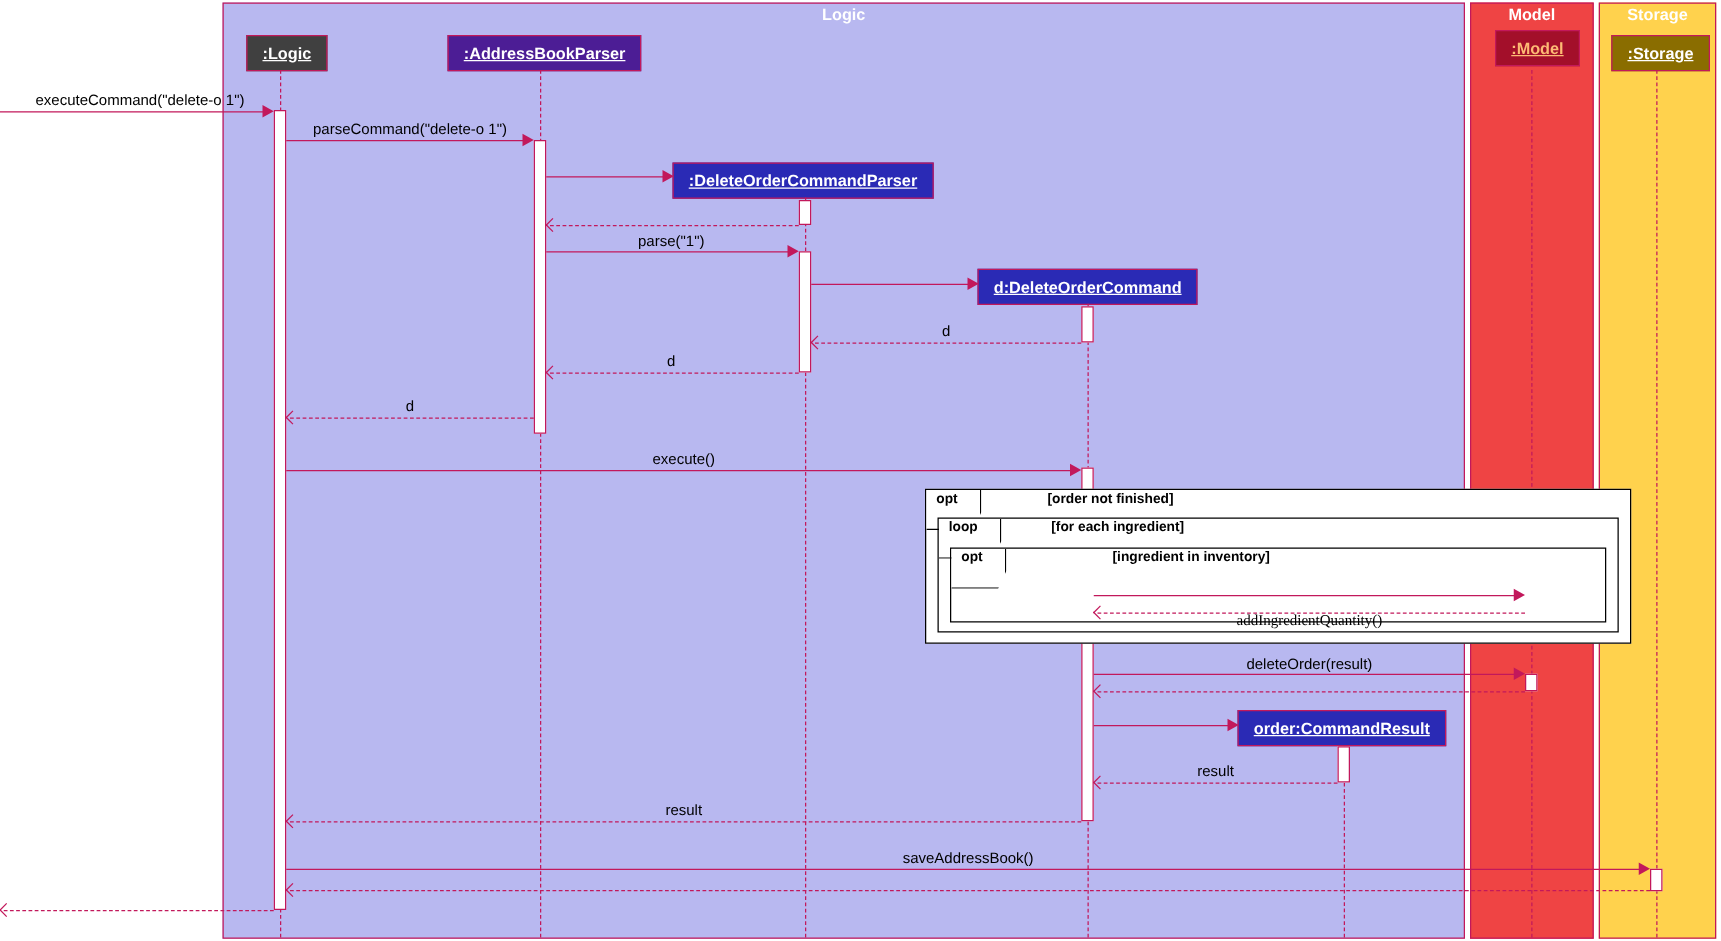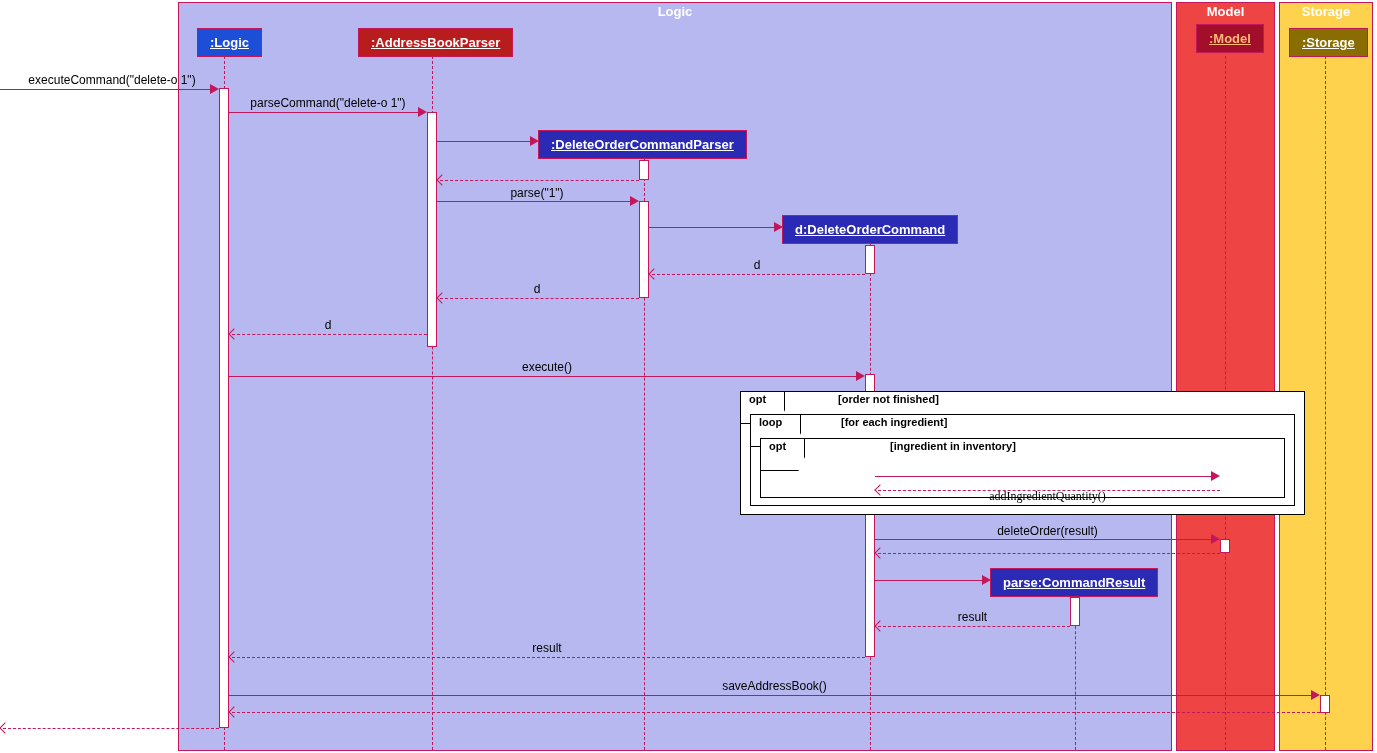--- a/index.html
+++ b/index.html
@@ -99,25 +99,25 @@
 <div class="region" style="left:178px;top:2px;width:994px;height:749px;background:#b8b8f0;border-color:#c2185b;">
   <div class="region-title" style="color:#fff;">Logic</div>
 </div>
 <div class="region" style="left:1176px;top:2px;width:99px;height:749px;background:#ef4444;border-color:#c2185b;">
   <div class="region-title" style="color:#fff;">Model</div>
 </div>
 <div class="region" style="left:1279px;top:2px;width:94px;height:749px;background:#ffd24d;border-color:#c2185b;">
   <div class="region-title" style="color:#fff;">Storage</div>
 </div>
 
-<div class="lifeline-head" style="left:197px;top:28px;background:#1d4ed8;color:#fff;border:1.5px solid #c2185b;">:Logic</div>
-<div class="lifeline-head" style="left:358px;top:28px;background:#b91c1c;color:#fff;border:1.5px solid #c2185b;">:AddressBookParser</div>
+<div class="lifeline-head" style="left:197px;top:28px;background:#404040;color:#fff;border:1.5px solid #c2185b;">:Logic</div>
+<div class="lifeline-head" style="left:358px;top:28px;background:#4c1d95;color:#fff;border:1.5px solid #c2185b;">:AddressBookParser</div>
 <div class="lifeline-head" style="left:538px;top:130px;background:#2a2ab5;color:#fff;border:1.5px solid #c2185b;">:DeleteOrderCommandParser</div>
 <div class="lifeline-head" style="left:782px;top:215px;background:#2a2ab5;color:#fff;border:1.5px solid #c2185b;">d:DeleteOrderCommand</div>
-<div class="lifeline-head" style="left:990px;top:568px;background:#2a2ab5;color:#fff;border:1.5px solid #c2185b;">parse:CommandResult</div>
+<div class="lifeline-head" style="left:990px;top:568px;background:#2a2ab5;color:#fff;border:1.5px solid #c2185b;">order:CommandResult</div>
 <div class="lifeline-head" style="left:1196px;top:24px;background:#a30f2a;color:#fdba74;border:1.5px solid #c2185b;">:Model</div>
 <div class="lifeline-head" style="left:1289px;top:28px;background:#8a6d00;color:#fff;border:1.5px solid #c2185b;">:Storage</div>
 
 <div class="lifeline" style="left:224px;top:56px;height:694px;"></div>
 <div class="lifeline" style="left:432px;top:56px;height:694px;"></div>
 <div class="lifeline" style="left:644px;top:158px;height:592px;"></div>
 <div class="lifeline" style="left:870px;top:243px;height:507px;"></div>
 <div class="lifeline" style="left:1075px;top:596px;height:154px;"></div>
 <div class="lifeline" style="left:1225px;top:56px;height:694px;"></div>
 <div class="lifeline" style="left:1325px;top:56px;height:694px;"></div>

